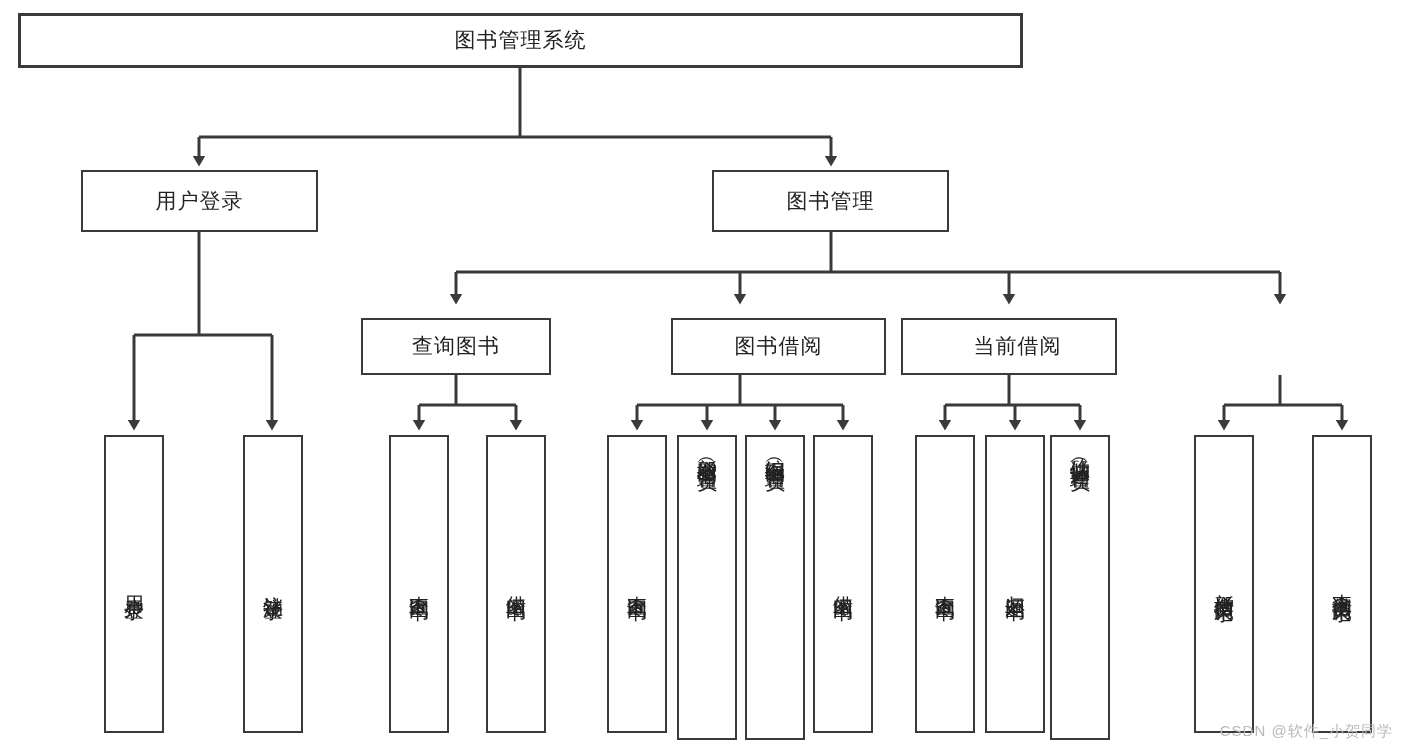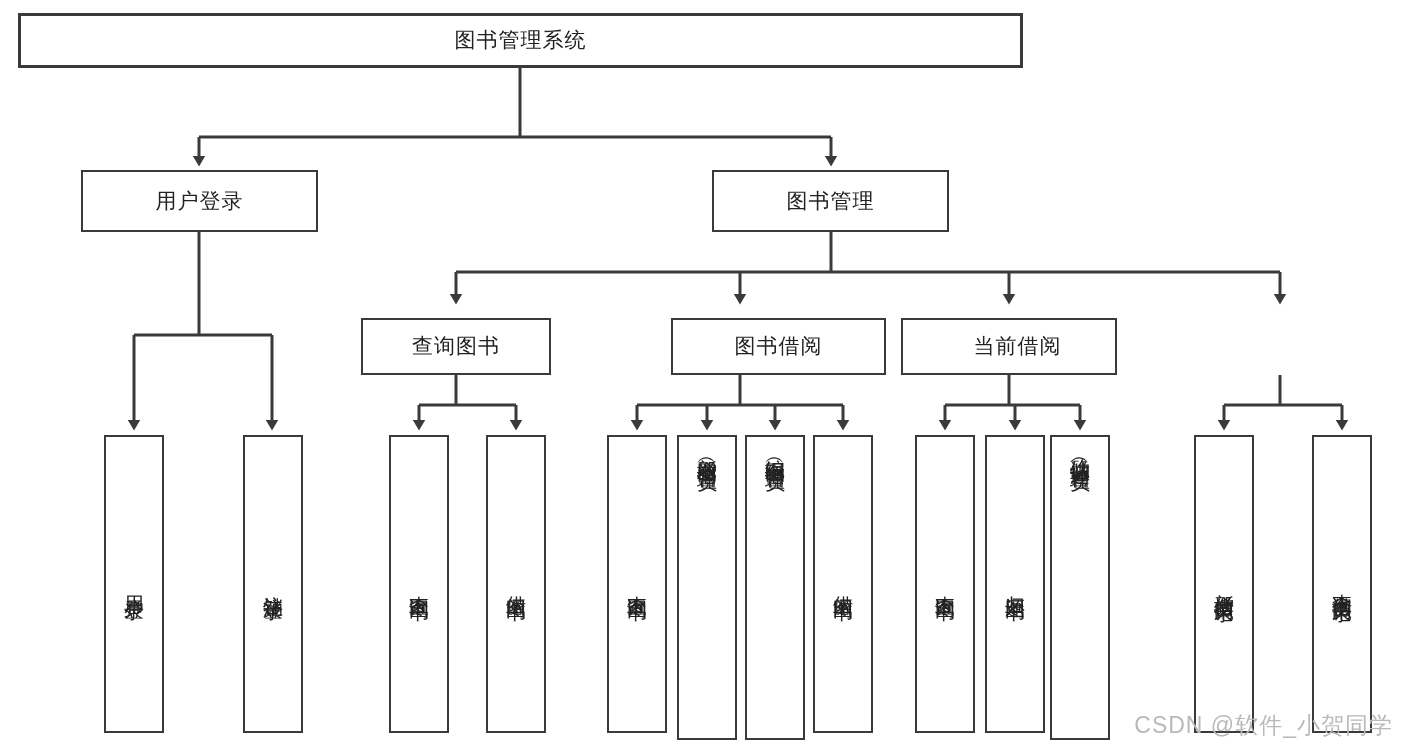--- a/index.html
+++ b/index.html
@@ -38,21 +38,21 @@
     font-size:20px;
     letter-spacing:2px;
     line-height:1.05;
     white-space:normal;
     max-height:100%;
   }
   .node.vert.topalign{align-items:flex-start;}
   .watermark{
     position:absolute;
     right:12px;bottom:6px;
-    font-size:23px;
+    font-size:15px;
     color:#b9b9b9;
     letter-spacing:1px;
     z-index:5;
     white-space:nowrap;
   }
 </style>
 </head>
 <body>
 
 <div id="stage">

